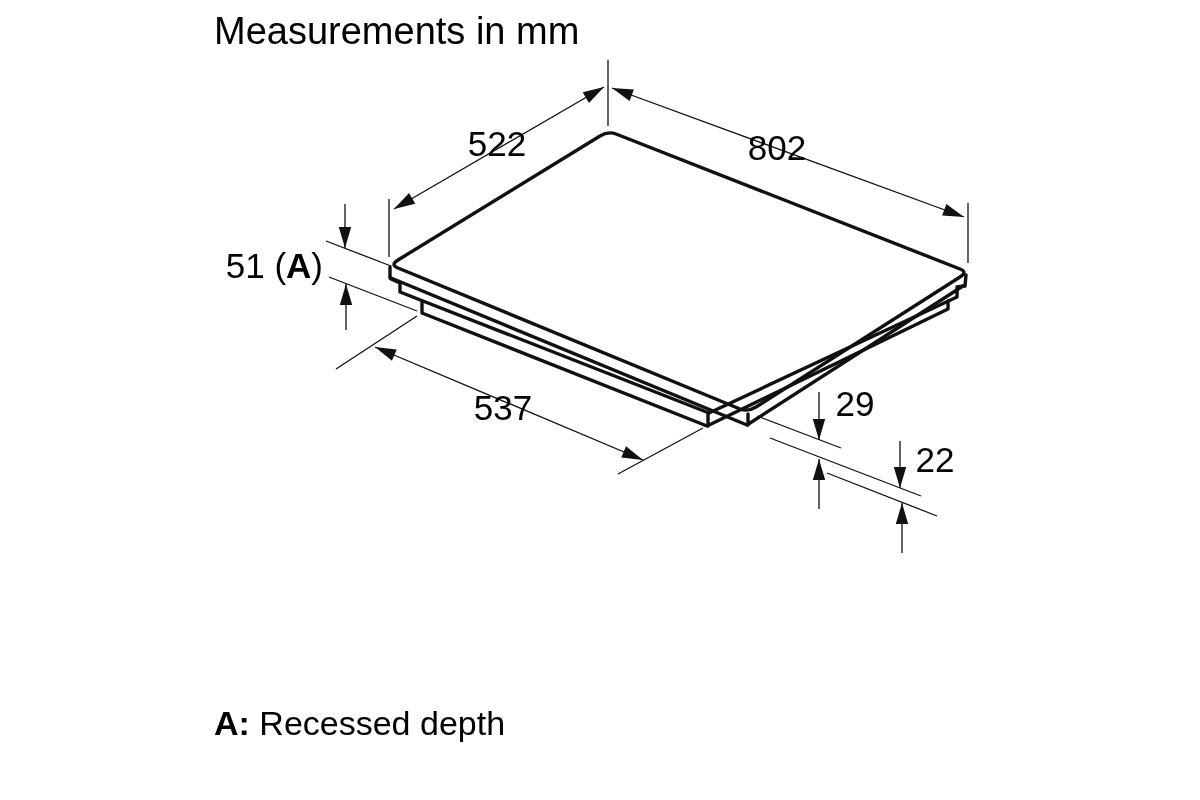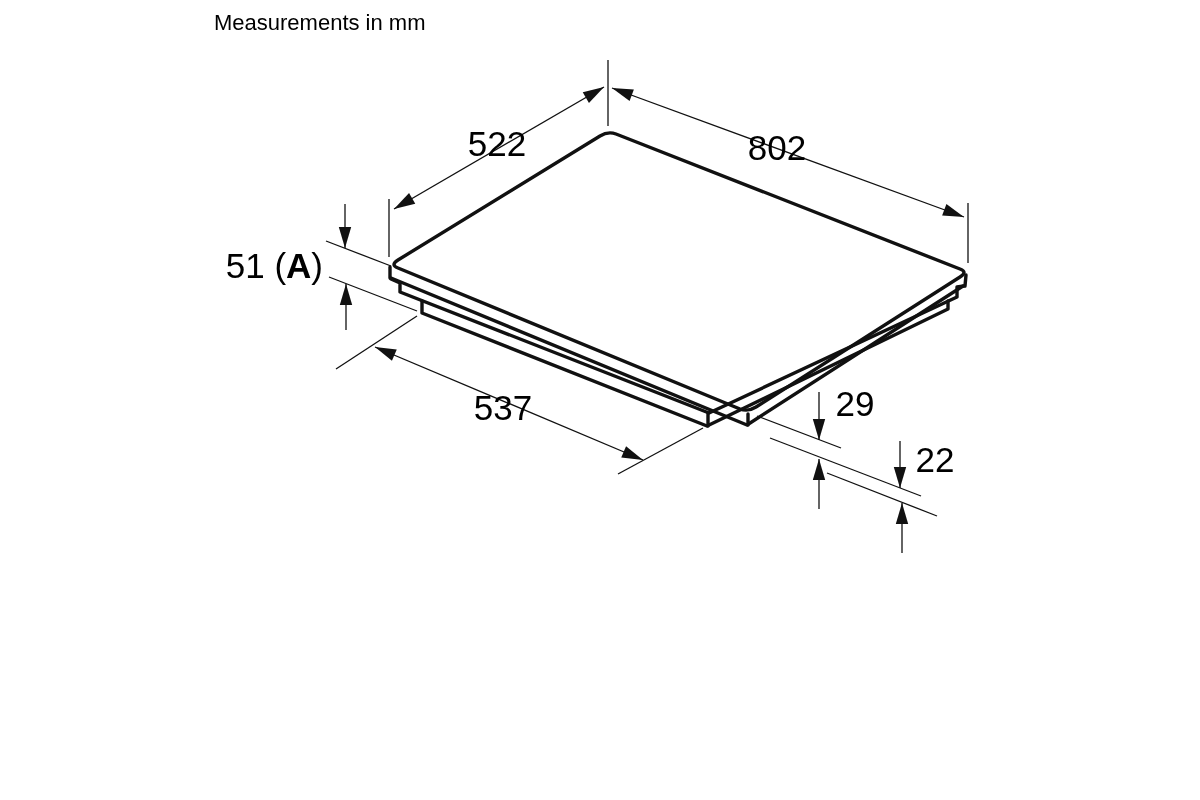--- a/index.html
+++ b/index.html
@@ -1,18 +1,18 @@
 <!DOCTYPE html>
 <html><head>
 <meta charset="utf-8">
 <style>
   html,body{margin:0;padding:0;background:#ffffff;}
   #page{position:relative;width:1200px;height:800px;background:#ffffff;overflow:hidden;
         font-family:"Liberation Sans","DejaVu Sans",sans-serif;color:#000;}
-  #title{position:absolute;left:214px;top:11px;font-size:22px;line-height:1.1;color:#000;}
+  #title{position:absolute;left:214px;top:11px;font-size:38px;line-height:1.1;color:#000;}
   #footnote{position:absolute;left:214px;top:705px;font-size:34px;line-height:1.1;color:#000;}
   #footnote .term{font-weight:bold;}
   svg{position:absolute;left:0;top:0;}
   .thick{fill:none;stroke:#111;stroke-width:3.4;stroke-linecap:round;stroke-linejoin:round;}
   .thin{fill:none;stroke:#111;stroke-width:1.3;stroke-linecap:butt;}
   .dim-label{font-family:"Liberation Sans","DejaVu Sans",sans-serif;font-size:35px;fill:#000;}
   .bold{font-weight:bold;}
 </style>
 </head>
 <body>
@@ -81,14 +81,17 @@
     </g>
 
     <g>
       <line class="thin" x1="827" y1="473" x2="937" y2="516"></line>
       <line class="thin" x1="900" y1="441" x2="900" y2="488" marker-end="url(#arr)"></line>
       <line class="thin" x1="902" y1="553" x2="902" y2="503" marker-end="url(#arr)"></line>
       <text class="dim-label" x="935" y="472" text-anchor="middle">22</text>
     </g>
   </svg>
 
+  <div id="footnote">
+    <span class="term">A:</span><span> Recessed depth</span>
+  </div>
 
 </div>
 
 </body></html>

